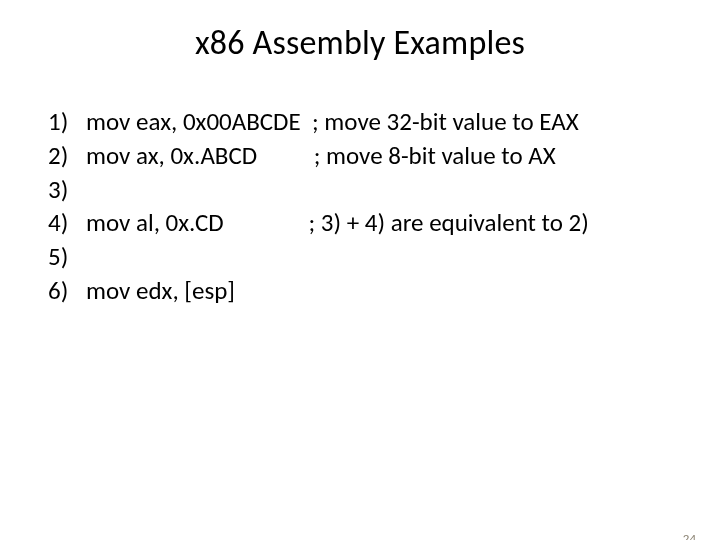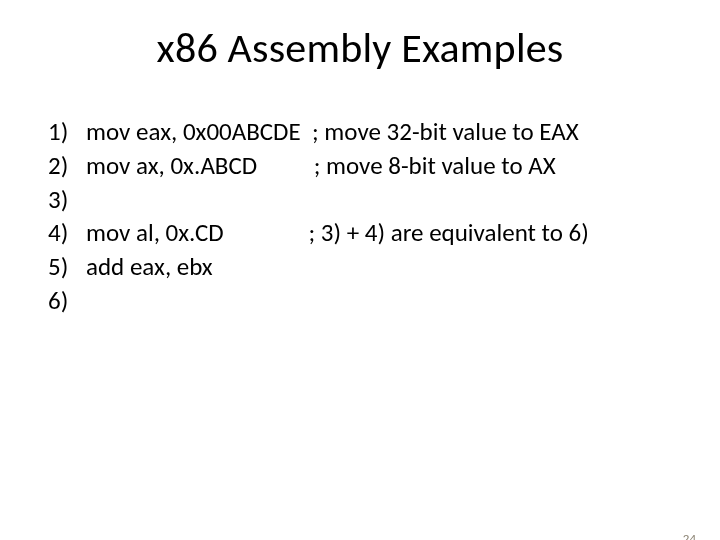--- a/index.html
+++ b/index.html
@@ -14,21 +14,21 @@
     position: relative;
   }
   .slide {
     width: 720px;
     height: 540px;
     position: relative;
     box-sizing: border-box;
   }
   .title {
     text-align: center;
-    font-size: 42px;
+    font-size: 34px;
     font-weight: 400;
     margin-top: 22px;
     margin-bottom: 42px;
     letter-spacing: 0.2px;
   }
   .content {
     padding-left: 48px;
     padding-right: 40px;
   }
   .row {
@@ -65,25 +65,25 @@
     </div>
     <div class="row">
       <span class="num">2)</span>
       <span class="instr">mov ax, 0x.ABCD          ; move 8-bit value to AX</span>
     </div>
     <div class="row">
       <span class="num">3)</span>
     </div>
     <div class="row">
       <span class="num">4)</span>
-      <span class="instr">mov al, 0x.CD               ; 3) + 4) are equivalent to 6)</span>
+      <span class="instr">mov al, 0x.CD               ; 3) + 4) are equivalent to 2)</span>
     </div>
     <div class="row">
       <span class="num">5)</span>
-      <span class="instr">add eax, ebx</span>
     </div>
     <div class="row">
       <span class="num">6)</span>
+      <span class="instr">mov edx, [esp]</span>
     </div>
   </div>
 
   <div class="pagenum">24</div>
 </div>
 
 </body></html>

